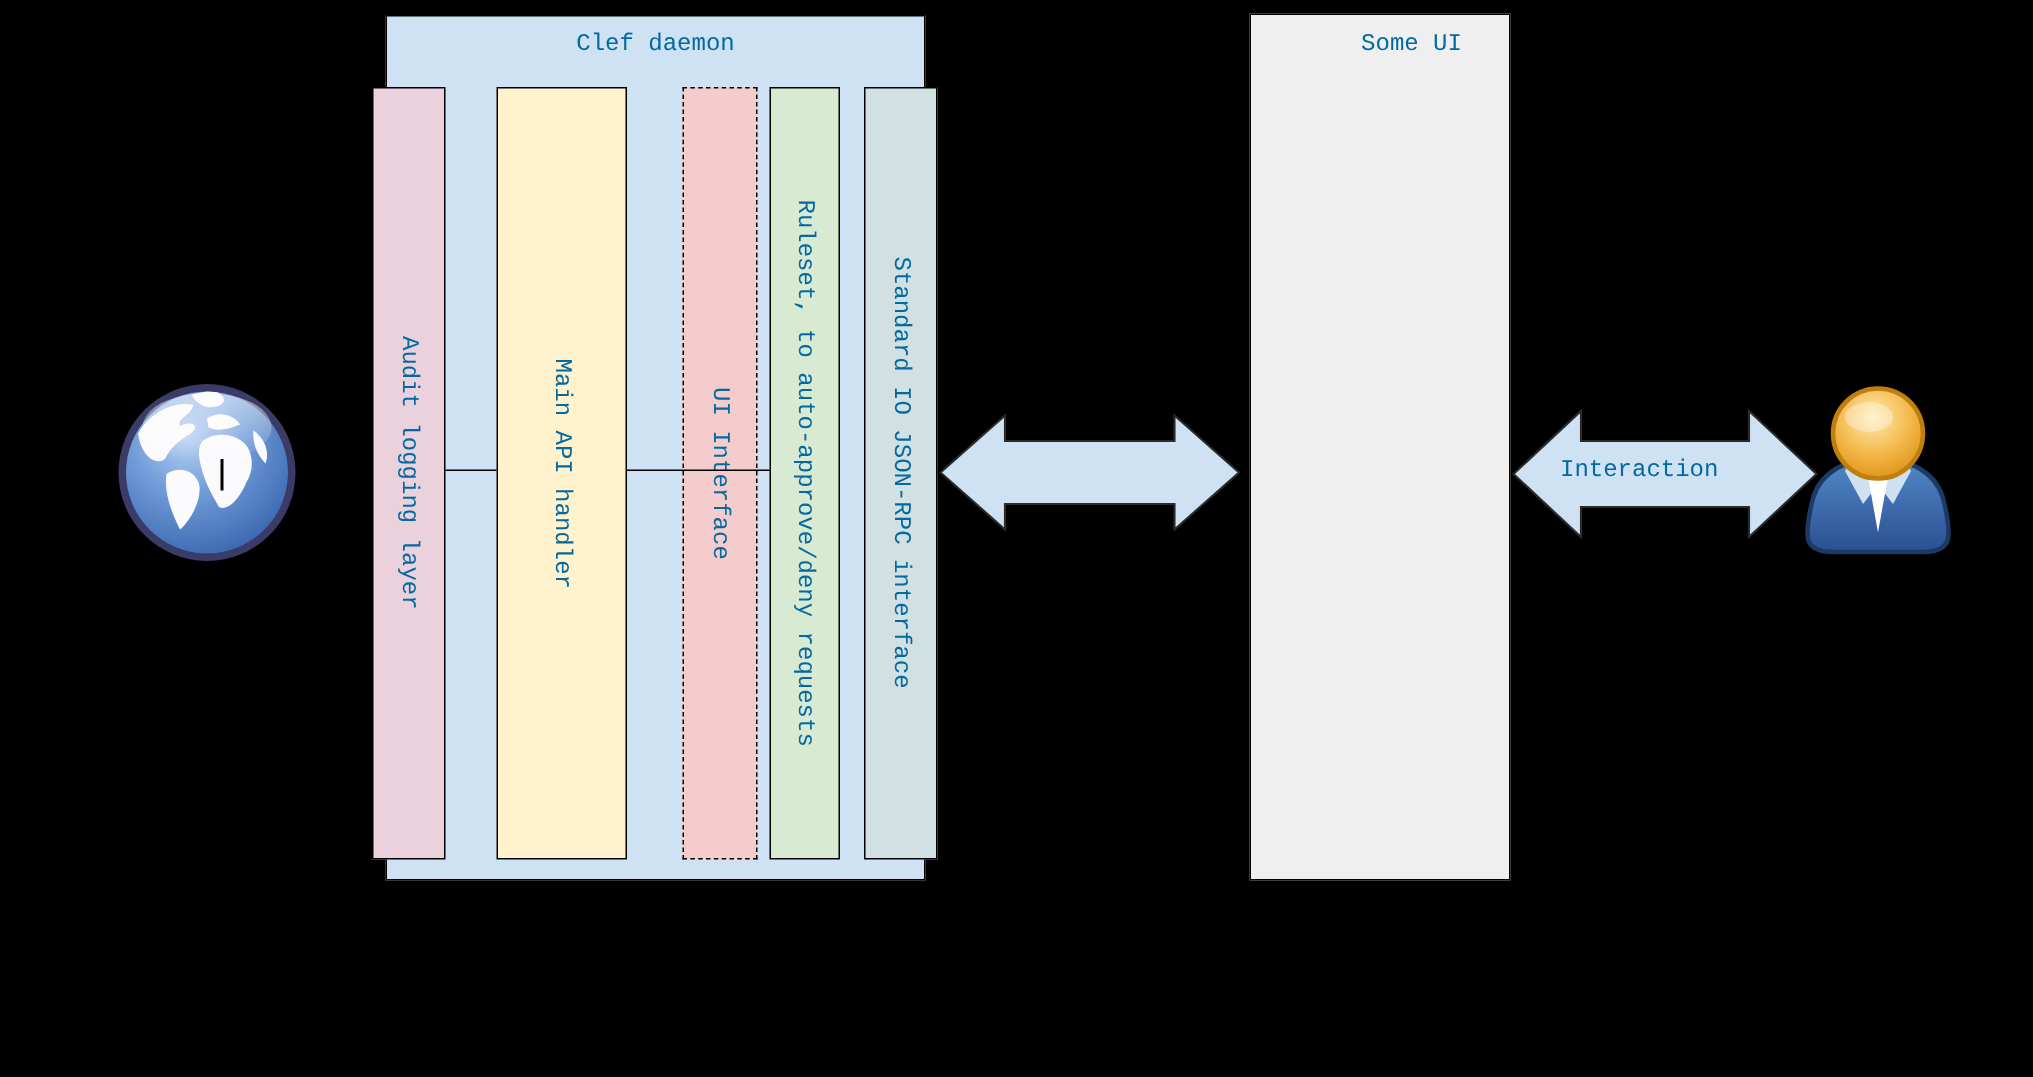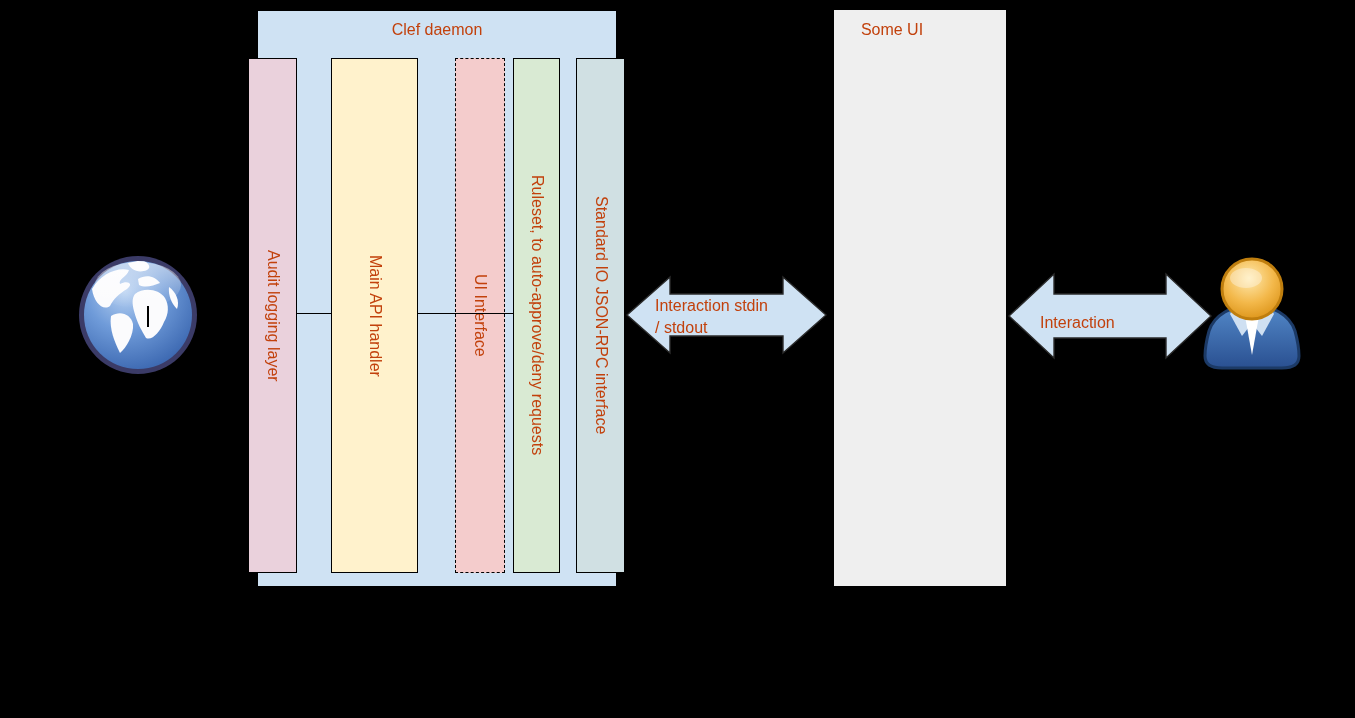--- a/index.html
+++ b/index.html
@@ -2,22 +2,22 @@
 <html><head>
 <meta charset="utf-8">
 <style>
   html, body { margin: 0; padding: 0; background: #000; }
   .stage {
     position: relative;
     width: 1355px;
     height: 718px;
     background: #000;
     overflow: hidden;
-    font-family: Liberation Sans, sans-serif;
-    color: #c2410c;
+    font-family: Liberation Mono, monospace;
+    color: #0369a1;
   }
   .abs { position: absolute; }
 
   
   .clef-box {
     left: 257px; top: 10px; width: 360px; height: 577px;
     background: #cfe2f3;
     border: 1.5px solid #000;
     box-sizing: border-box;
     z-index: 1;
@@ -50,21 +50,21 @@
 
   
   .someui-box {
     left: 833px; top: 9px; width: 174px; height: 578px;
     background: #efefef;
     border: 1.5px solid #000;
     box-sizing: border-box;
     z-index: 1;
   }
   .someui-title {
-    left: 805px; top: 20px; width: 174px;
+    left: 854px; top: 20px; width: 174px;
     text-align: center; font-size: 16px; line-height: 19px;
     z-index: 5;
   }
   .someui-list {
     left: 843px; top: 62px; width: 160px;
     font-size: 16px; line-height: 22px;
     z-index: 5;
   }
 
   
@@ -128,32 +128,28 @@
       <path d="M62 26 C70 21 79 23 84 30 C77 33 69 35 63 32 Z"></path>
       <path d="M59 41 C68 34 83 36 89 45 C93 52 93 61 88 69 C84 79 76 88 70 85 C66 78 61 70 58 58 C56 50 56 45 59 41 Z"></path>
       <path d="M93 34 C100 39 104 48 101 56 C96 51 92 43 93 34 Z"></path>
     </g>
     <ellipse cx="62" cy="32" rx="43" ry="23" fill="url(#gloss)"></ellipse>
   </svg>
 
   <svg class="abs arrow" style="left:626px; top:275px;" width="201" height="80" viewBox="0 0 201 80">
     <polygon class="arrow-shape" points="1,40 44,2 44,19 157,19 157,2 200,40 157,78 157,61 44,61 44,78"></polygon>
   </svg>
-  <div class="abs arrow-label" style="left:655px; top:295px;">
-    <div>Interaction stdin</div>
-    <div>/ stdout</div>
-  </div>
 
   <div class="abs someui-box" style="background-color: rgb(239, 239, 239);"></div>
   <div class="abs someui-title">Some UI</div>
 
   <svg class="abs arrow" style="left:1008px; top:272px;" width="204" height="88" viewBox="0 0 204 88">
     <polygon class="arrow-shape" points="1,44 46,2 46,22 158,22 158,2 203,44 158,86 158,66 46,66 46,86"></polygon>
   </svg>
-  <div class="abs arrow-label" style="left:1040px; top:312px;">
+  <div class="abs arrow-label" style="left:1040px; top:302px;">
     <div>Interaction</div>
   </div>
 
   <svg class="abs icon-svg" style="left:1200px; top:252px;" width="104" height="118" viewBox="0 0 104 118">
     <defs>
       <linearGradient id="bodyGrad" x1="0" y1="0" x2="0" y2="1">
         <stop offset="0%" stop-color="#5389c9"></stop>
         <stop offset="100%" stop-color="#2a5091"></stop>
       </linearGradient>
       <radialGradient id="headGrad" cx="45%" cy="32%" r="75%">

